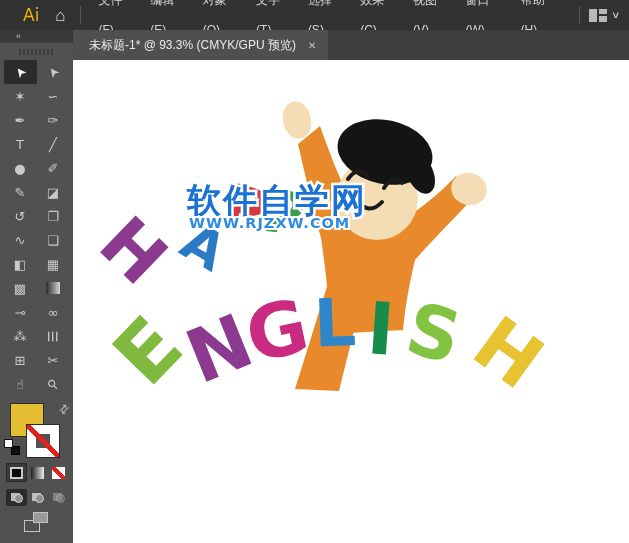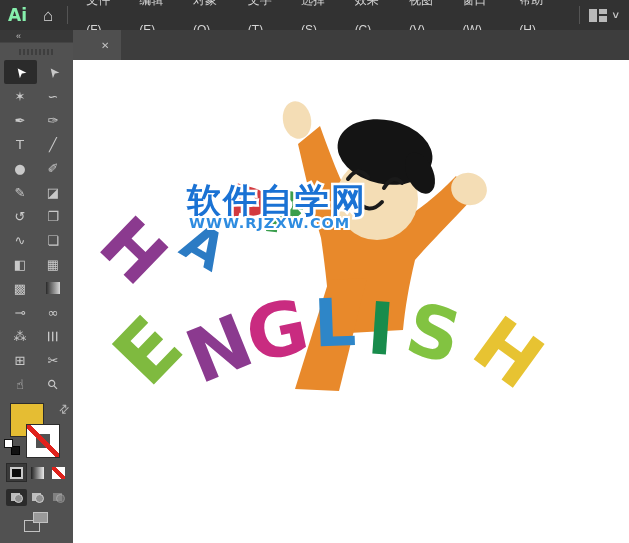--- a/index.html
+++ b/index.html
@@ -3,21 +3,21 @@
 <meta charset="utf-8">
 <style>
   * { box-sizing: border-box; margin:0; padding:0; }
   html,body { width:629px; height:543px; overflow:hidden; background:#fff;
     font-family:"Liberation Sans", sans-serif; }
   .root { position:relative; width:629px; height:543px; background:#fff; }
 
   
   .menubar { position:absolute; left:0; top:0; width:629px; height:30px;
     background:#323232; display:flex; align-items:center; }
-  .ai-logo { color:#86efac; font-weight:bold; font-size:17px; margin-left:8px;
+  .ai-logo { color:#eab308; font-weight:normal; font-size:17px; margin-left:23px;
     font-family:"DejaVu Sans", sans-serif; }
   .home-ic { color:#d9d9d9; font-size:17px; margin-left:16px; line-height:1; }
   .mdiv { width:1px; height:18px; background:#545454; margin:0 9px 0 14px; }
   .menu-items { display:flex; }
   .menu-item { color:#d6d6d6; font-size:12px; padding:0 9px; line-height:30px; cursor:default; }
   .mb-right { margin-left:auto; display:flex; align-items:center; }
   .ws-icon { display:flex; gap:2px; margin-right:6px; }
   .ws-icon .a { width:8px; height:13px; background:#b9b9b9; }
   .ws-icon .b { display:flex; flex-direction:column; gap:2px; }
   .ws-icon .b i { display:block; width:8px; height:5.5px; background:#b9b9b9; }
@@ -128,20 +128,21 @@
             <i></i>
             <i></i>
           </i>
       </span>
       <span class="chev">˅</span>
     </div>
   </div>
 
   <div class="tabbar">
     <div class="tab">
+      <span class="tab-title">未标题-1* @ 93.3% (CMYK/GPU 预览)</span>
       <span class="tab-close">✕</span>
     </div>
   </div>
 
   <div class="left-panel">
     <div class="lp-head">«</div>
     <div class="lp-grip">
         <span class="grip-dots"></span>
       </div>
 

